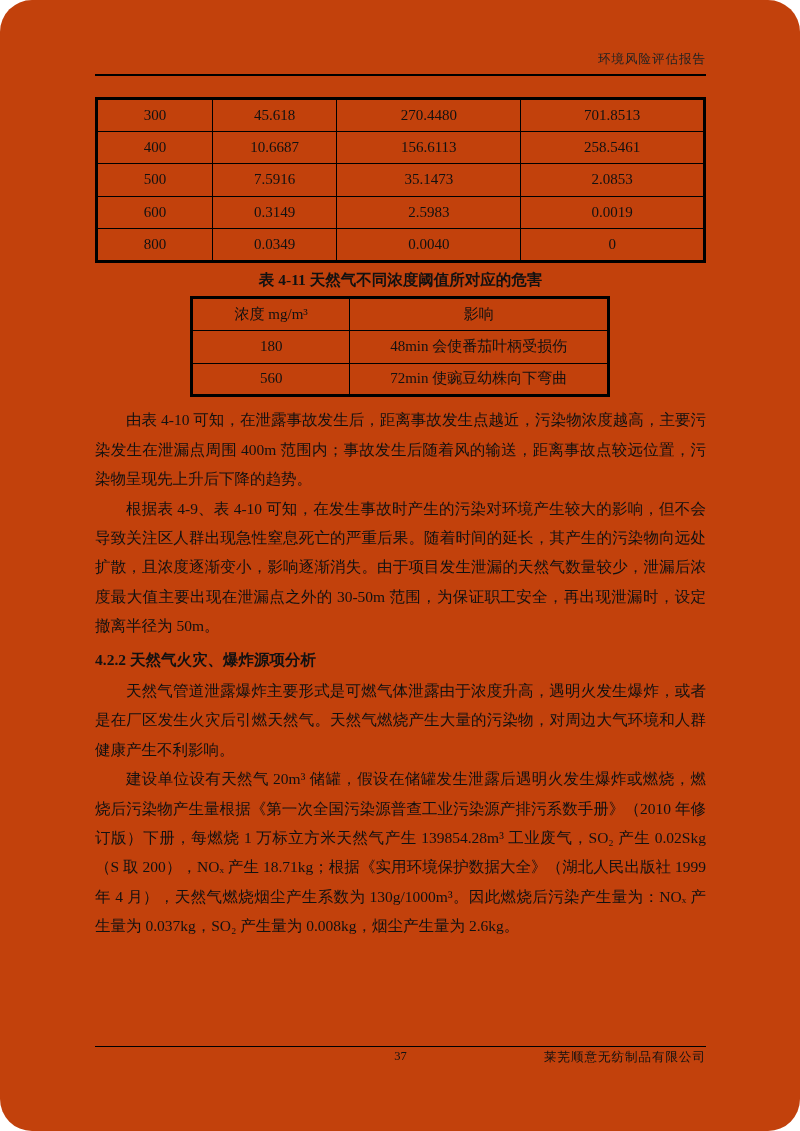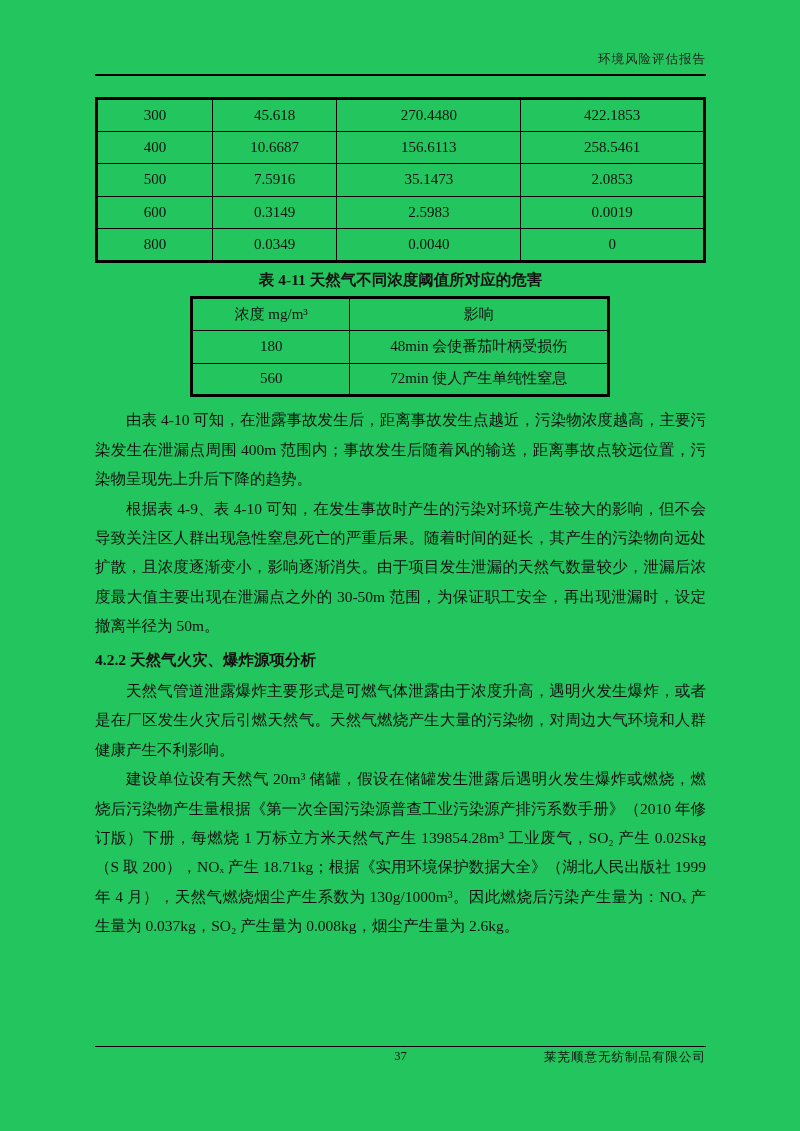--- a/index.html
+++ b/index.html
@@ -1,24 +1,25 @@
 <!DOCTYPE html>
 <html lang="zh"><head>
 <meta charset="utf-8">
 <style>
   * { margin: 0; padding: 0; box-sizing: border-box; }
   html, body { background: #ffffff; }
   .page {
     position: relative;
     width: 800px;
     height: 1131px;
-    background: #22c55e;
+    background: #c2410c;
     font-family: "Liberation Serif", "DejaVu Serif", serif;
     color: #111111;
     overflow: hidden;
+    border-radius: 32px;
   }
   .content {
     position: absolute;
     left: 95px;
     top: 0;
     width: 611px;
   }
   
   .doc-header {
     padding-top: 51px;
@@ -128,21 +129,21 @@
           <col class="c1">
           <col class="c2">
           <col class="c3">
           <col class="c4">
         </colgroup>
       <tbody>
         <tr>
           <td>300</td>
           <td>45.618</td>
           <td>270.4480</td>
-          <td>422.1853</td>
+          <td>701.8513</td>
         </tr>
         <tr>
           <td>400</td>
           <td>10.6687</td>
           <td>156.6113</td>
           <td>258.5461</td>
         </tr>
         <tr>
           <td>500</td>
           <td>7.5916</td>
@@ -175,21 +176,21 @@
         <tr>
           <th>浓度 mg/m³</th>
           <th>影响</th>
         </tr>
         <tr>
           <td>180</td>
           <td>48min 会使番茄叶柄受损伤</td>
         </tr>
         <tr>
           <td>560</td>
-          <td>72min 使人产生单纯性窒息</td>
+          <td>72min 使豌豆幼株向下弯曲</td>
         </tr>
       </tbody>
     </table>
 
     <div class="body-text">
       <p>由表 4-10 可知，在泄露事故发生后，距离事故发生点越近，污染物浓度越高，主要污染发生在泄漏点周围 400m 范围内；事故发生后随着风的输送，距离事故点较远位置，污染物呈现先上升后下降的趋势。</p>
       <p>根据表 4-9、表 4-10 可知，在发生事故时产生的污染对环境产生较大的影响，但不会导致关注区人群出现急性窒息死亡的严重后果。随着时间的延长，其产生的污染物向远处扩散，且浓度逐渐变小，影响逐渐消失。由于项目发生泄漏的天然气数量较少，泄漏后浓度最大值主要出现在泄漏点之外的 30-50m 范围，为保证职工安全，再出现泄漏时，设定撤离半径为 50m。</p>
       <div class="section-heading">4.2.2 天然气火灾、爆炸源项分析</div>
       <p>天然气管道泄露爆炸主要形式是可燃气体泄露由于浓度升高，遇明火发生爆炸，或者是在厂区发生火灾后引燃天然气。天然气燃烧产生大量的污染物，对周边大气环境和人群健康产生不利影响。</p>
       <p>建设单位设有天然气 20m³ 储罐，假设在储罐发生泄露后遇明火发生爆炸或燃烧，燃烧后污染物产生量根据《第一次全国污染源普查工业污染源产排污系数手册》（2010 年修订版）下册，每燃烧 1 万标立方米天然气产生 139854.28m³ 工业废气，SO₂ 产生 0.02Skg（S 取 200），NOₓ 产生 18.71kg；根据《实用环境保护数据大全》（湖北人民出版社 1999 年 4 月），天然气燃烧烟尘产生系数为 130g/1000m³。因此燃烧后污染产生量为：NOₓ 产生量为 0.037kg，SO₂ 产生量为 0.008kg，烟尘产生量为 2.6kg。</p>

